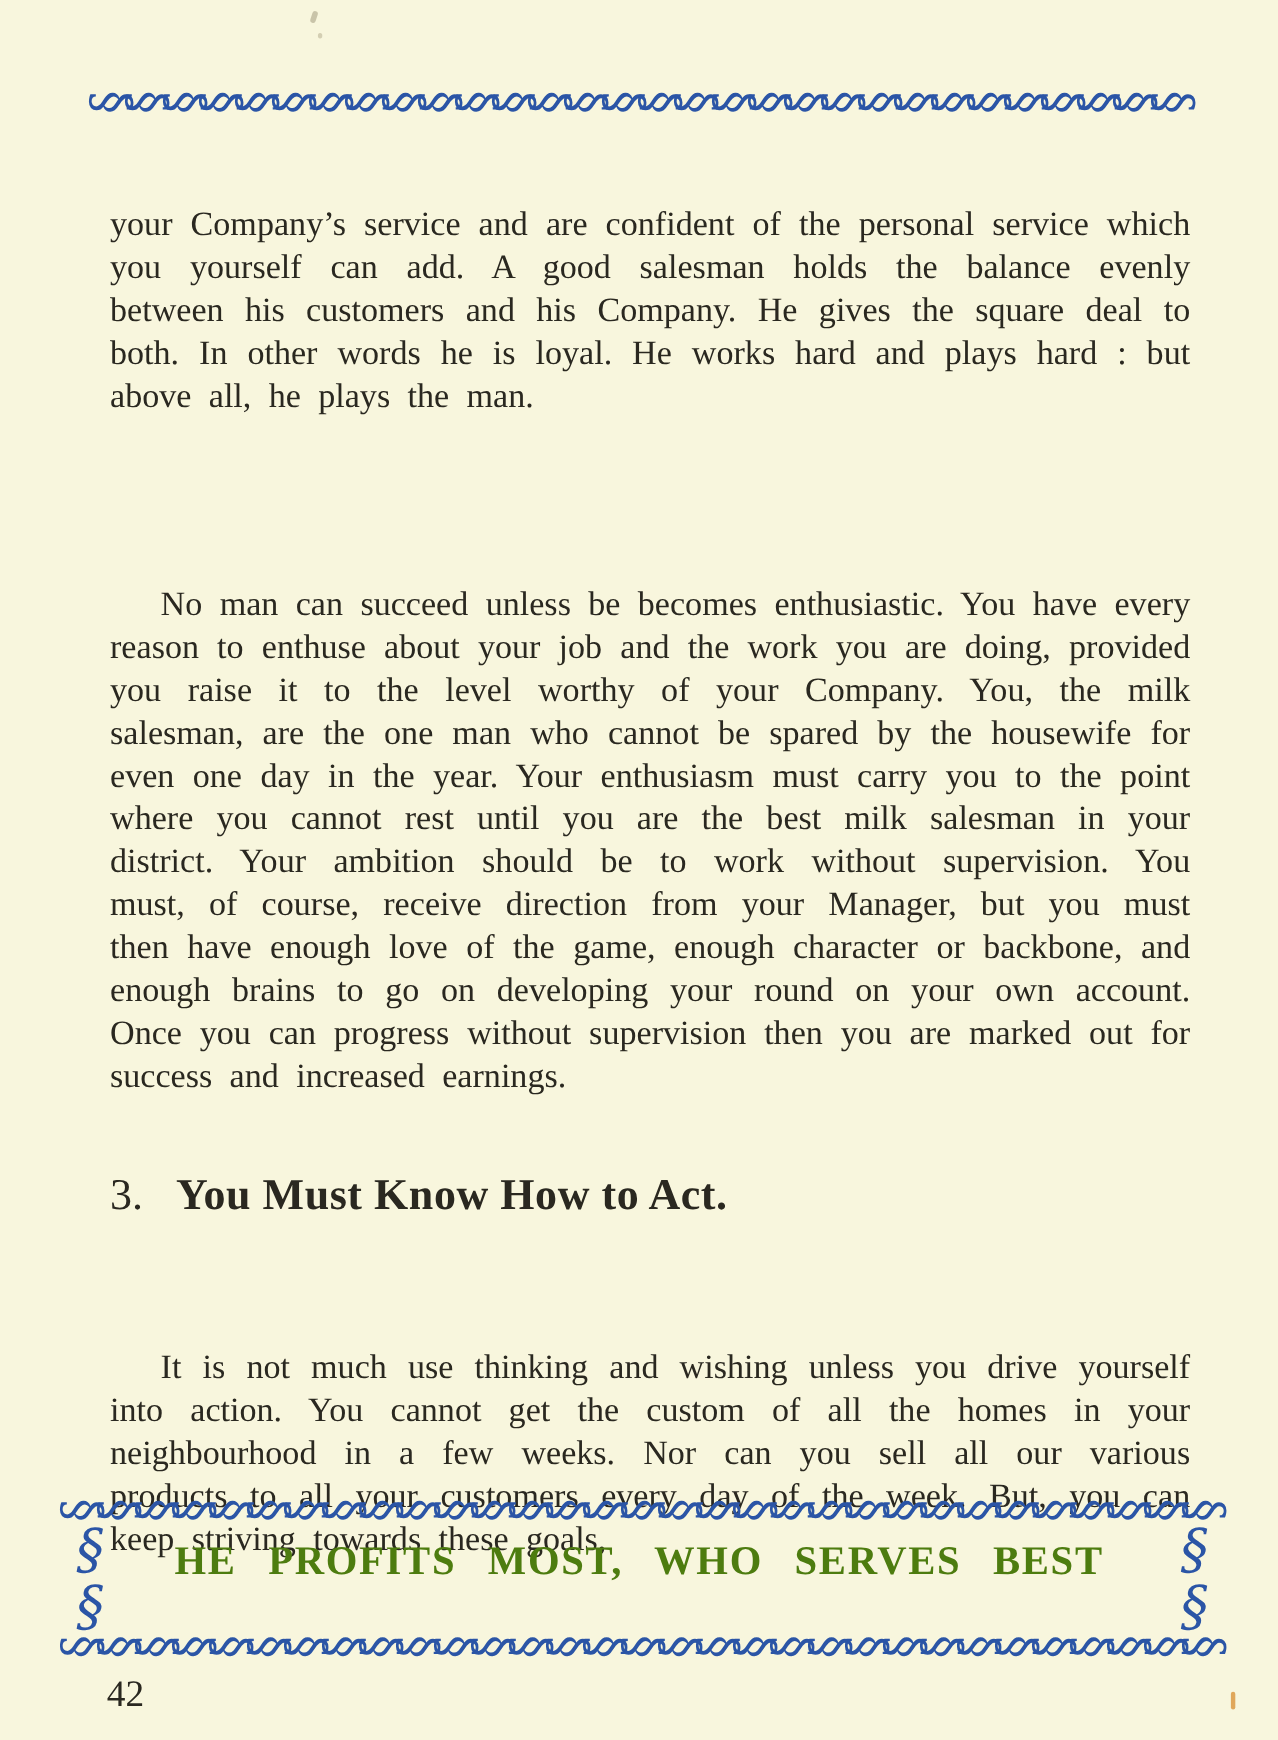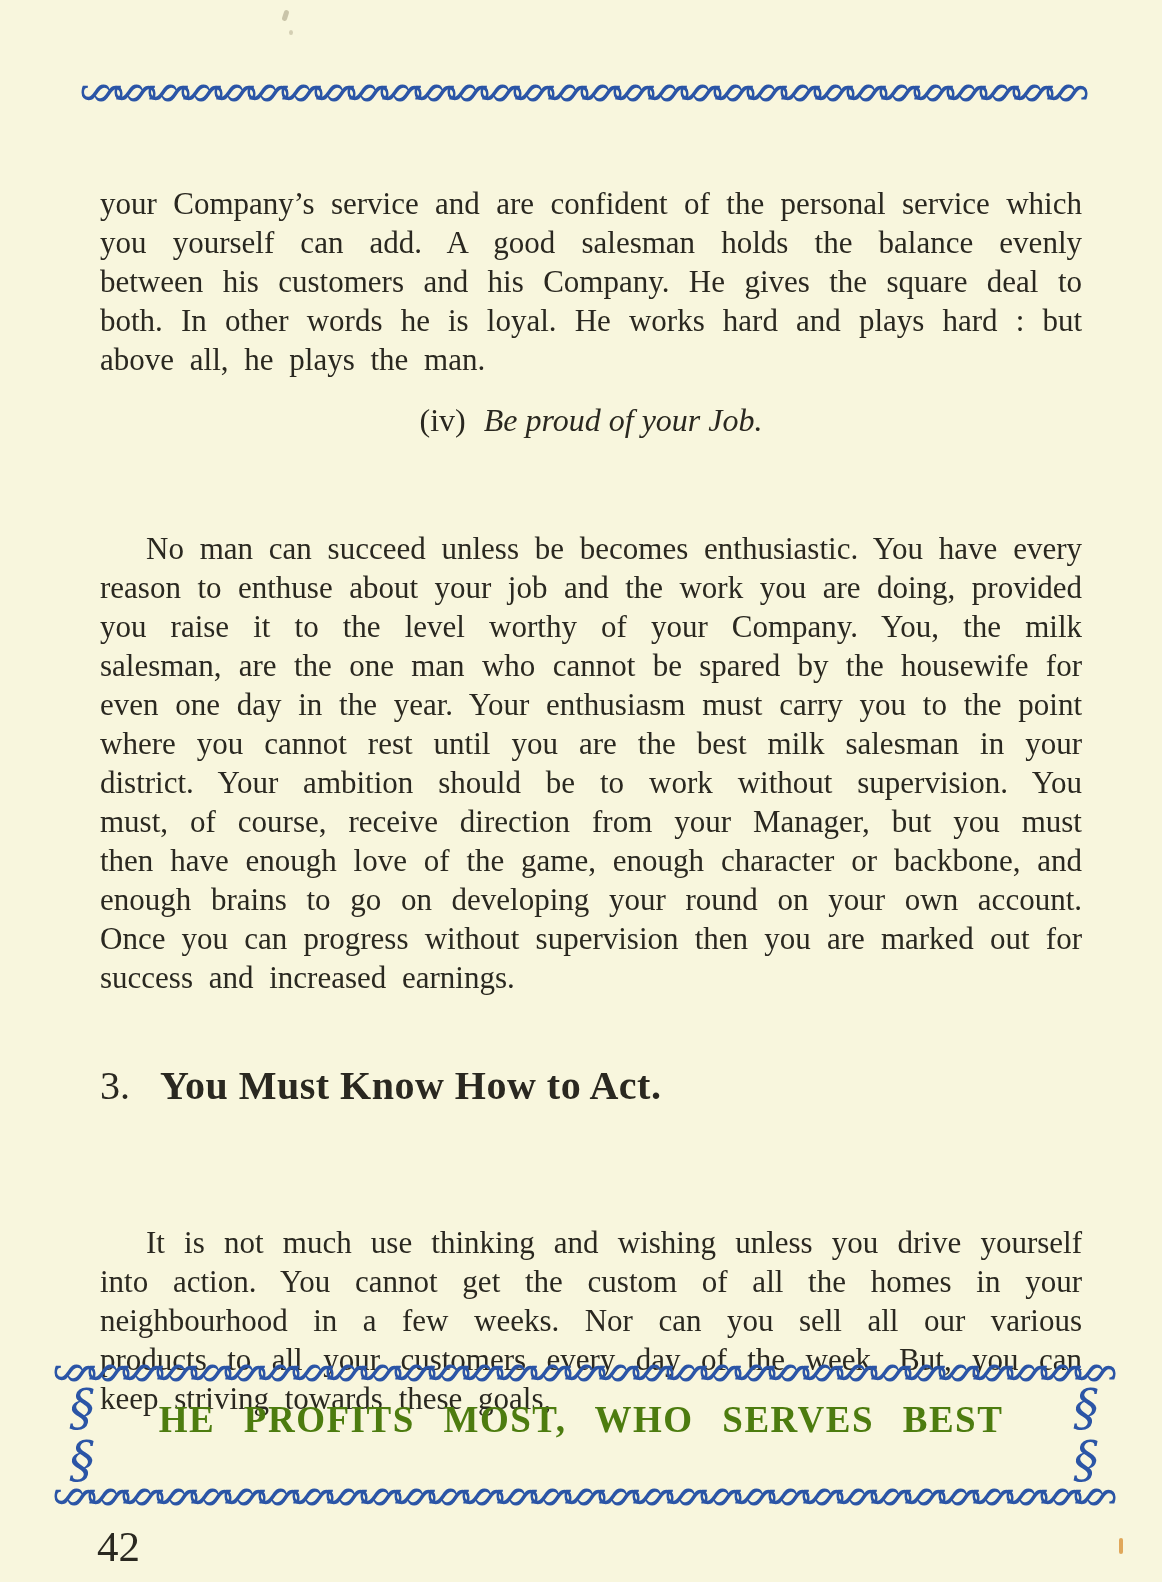--- a/index.html
+++ b/index.html
@@ -83,21 +83,21 @@
     font-family:"DejaVu Serif", serif;
     font-style:italic;
     font-size:50px; line-height:52px;
   }
   .scroll-left  { left:62px; }
   .scroll-right { left:1066px; }
   
   .page-number {
     position:absolute;
     left:97px; top:1522px;
-    font-size:43px;
+    font-size:34px;
     color:#2a2820;
   }
   
   .speck-a {
     position:absolute; left:283px; top:10px;
     width:5px; height:11px; border-radius:3px;
     background:#a39a7e; opacity:.55; transform:rotate(18deg);
   }
   .speck-b {
     position:absolute; left:289px; top:30px;
@@ -149,23 +149,20 @@
       <span class="link">§</span>
       <span class="link">§</span>
       <span class="link">§</span>
       <span class="link">§</span>
     </div>
 
   <p class="bodycopy p1">your Company’s service and are confident of the personal service which you yourself can add. A good salesman holds the balance evenly between his customers and his Company. He gives the square deal to both. In other words he is loyal. He works hard and plays hard : but above all, he plays the man.</p>
 
   <div class="subhead">
     <div class="inner">
-      <div>
-        <span class="numeral">(iv)</span><span class="ital">Be proud of your Job.</span>
-      </div>
     </div>
   </div>
 
   <p class="bodycopy p2">No man can succeed unless be becomes enthusiastic. You have every reason to enthuse about your job and the work you are doing, provided you raise it to the level worthy of your Company. You, the milk salesman, are the one man who cannot be spared by the housewife for even one day in the year. Your enthusiasm must carry you to the point where you cannot rest until you are the best milk salesman in your district. Your ambition should be to work without supervision. You must, of course, receive direction from your Manager, but you must then have enough love of the game, enough character or backbone, and enough brains to go on developing your round on your own account. Once you can progress without supervision then you are marked out for success and increased earnings.</p>
 
   <div class="section-head">
     <span class="num">3.</span><span class="title">You Must Know How to Act.</span>
   </div>
 
   <p class="bodycopy p3">It is not much use thinking and wishing unless you drive yourself into action. You cannot get the custom of all the homes in your neighbourhood in a few weeks. Nor can you sell all our various products to all your customers every day of the week. But, you can keep striving towards these goals,</p>

